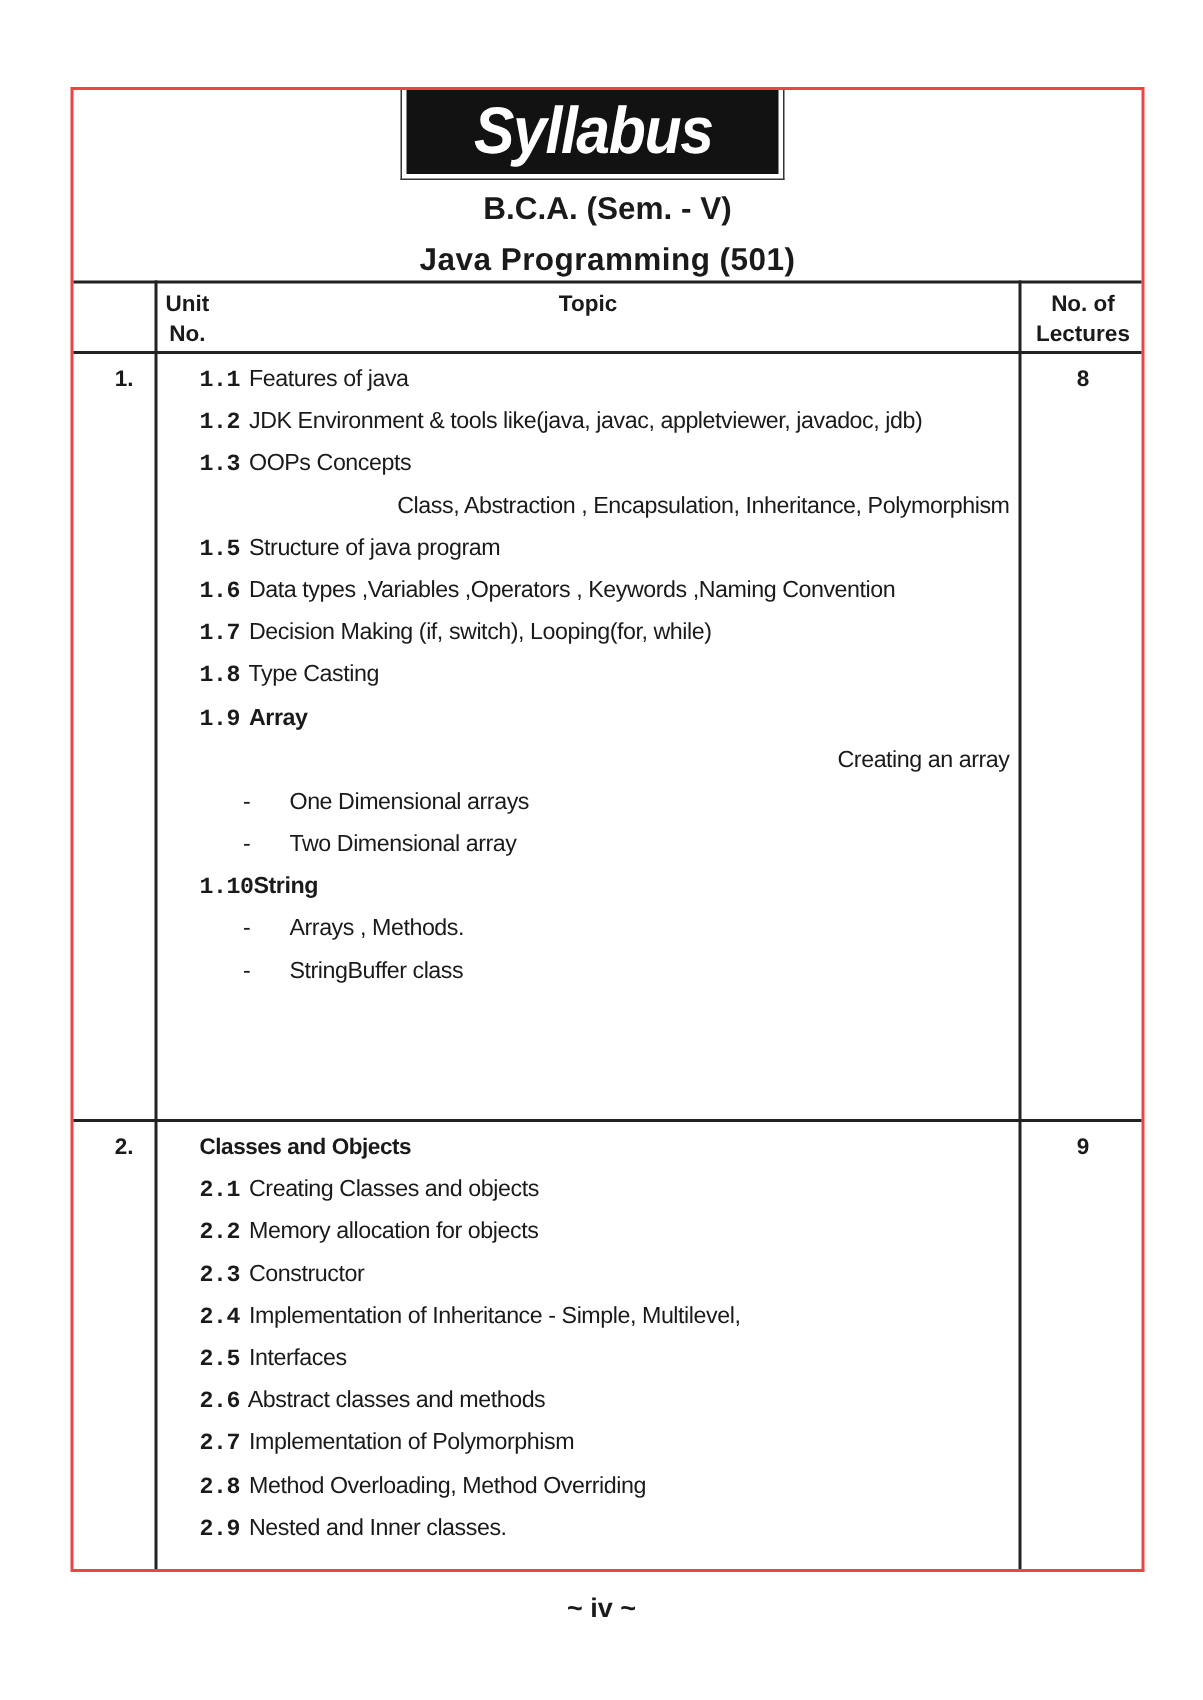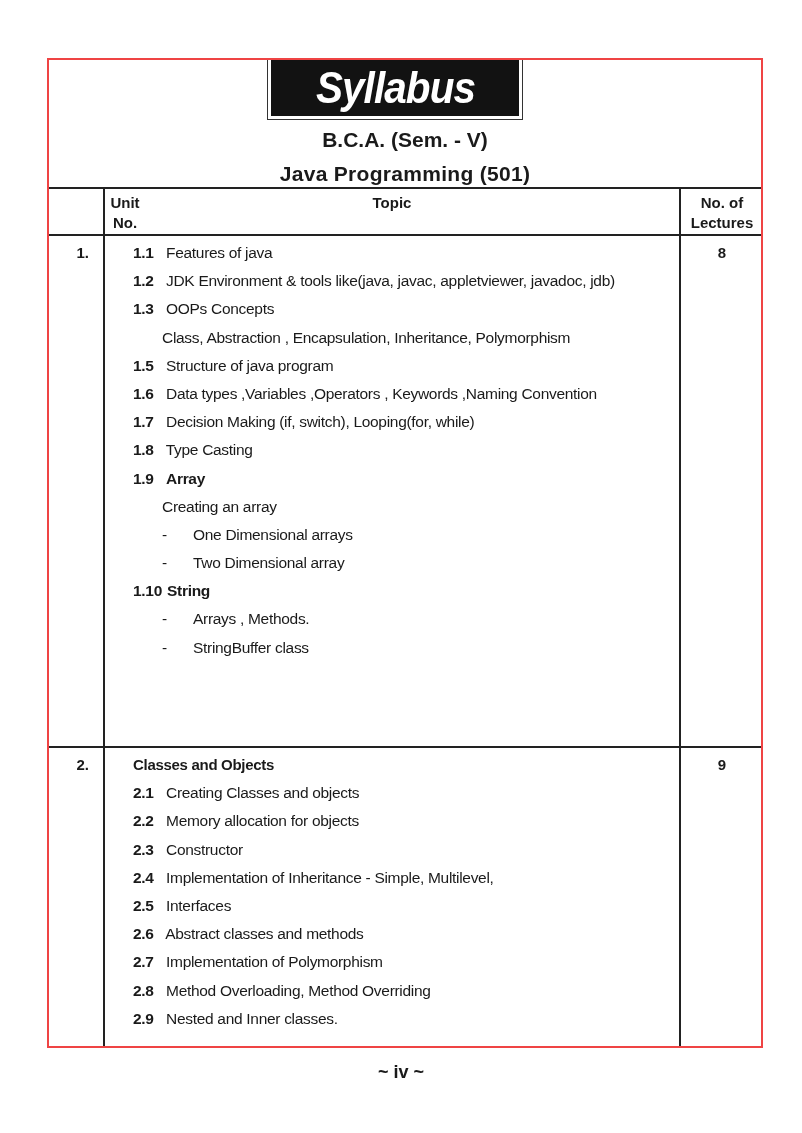--- a/index.html
+++ b/index.html
@@ -39,24 +39,24 @@
     .ch.topic { left: 56px; width: 574px; }
     .ch.lect { left: 632px; width: 82px; }
     .unit-row { position: absolute; left: 0; width: 100%; box-sizing: border-box; }
     .unit-row.r1 { top: 176px; height: 512px; border-bottom: 2px solid #222; }
     .unit-row.r2 { top: 688px; height: 300px; }
     .unit-no { position: absolute; left: 0; width: 54px; top: 8px; text-align: right; padding-right: 14px; box-sizing: border-box; font-weight: bold; font-size: 15px; }
     .unit-lect { position: absolute; left: 632px; width: 82px; top: 8px; text-align: center; font-weight: bold; font-size: 15px; }
     .topic-list { position: absolute; left: 84px; top: 8px; width: 540px; margin: 0; padding: 0; list-style: none; }
     .topic-list li { height: 28.2px; font-size: 15.5px; line-height: 18px; white-space: nowrap; letter-spacing: -0.3px; }
     .unit-title { font-weight: bold; font-size: 15px !important; letter-spacing: -0.2px; }
-    .num { font-weight: bold; display: inline-block; min-width: 29px; }
+    .num { font-weight: bold; display: inline-block; min-width: 29px; font-family: Liberation Mono, monospace; }
     .num.wide { min-width: 34px; }
     .bold { font-weight: bold; }
-    .indent { padding-left: 29px; }
+    .indent { padding-left: 29px; text-align: right; }
     .dash { display: inline-block; padding-left: 29px; width: 31px; }
     .dash-text { display: inline-block; }
     .footer { position: absolute; top: 1062px; left: 0; width: 100%; text-align: center; font-weight: bold; font-size: 18px; }
   </style>
 </head>
 <body>
 
 <div class="page-frame">
   <div class="header-block">
     <div class="title-box">

